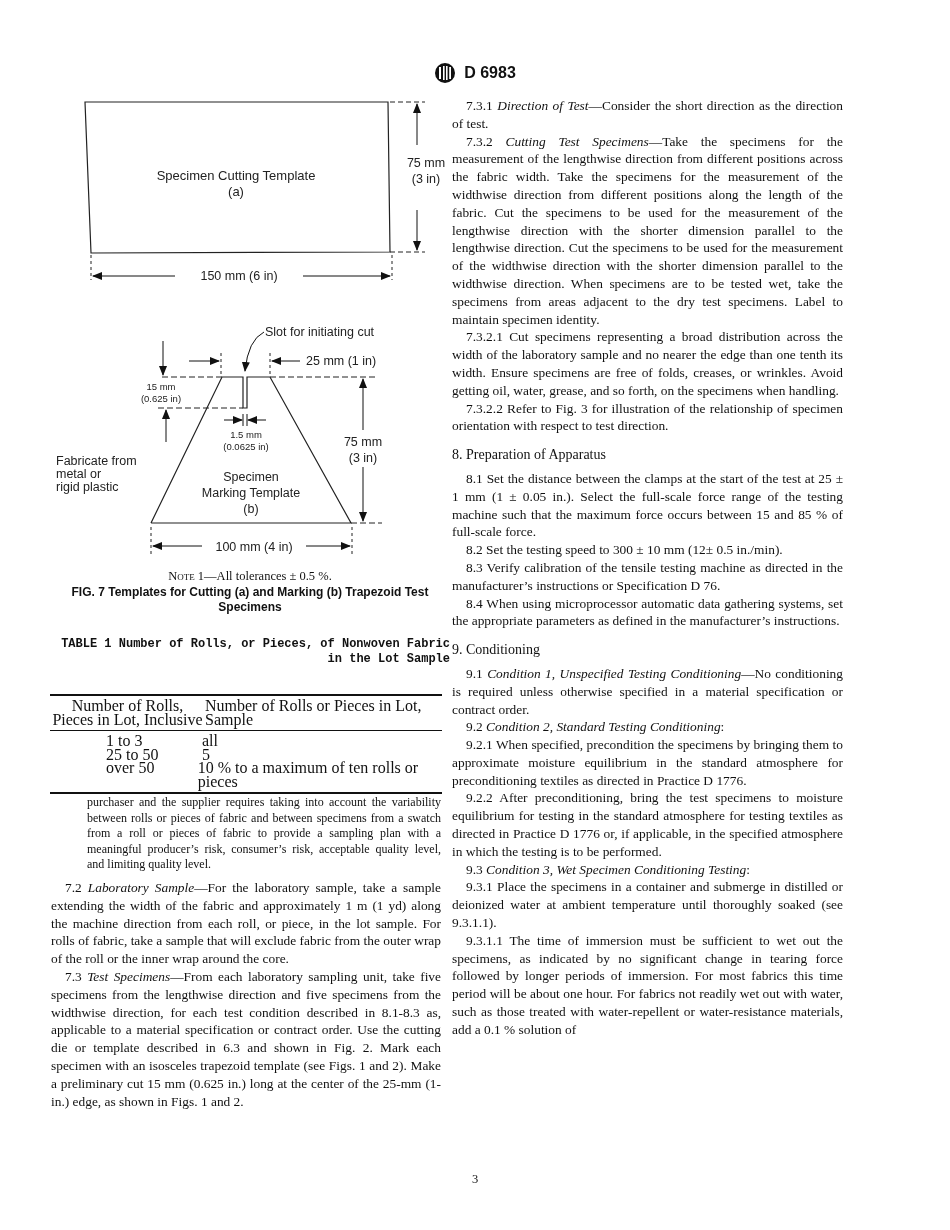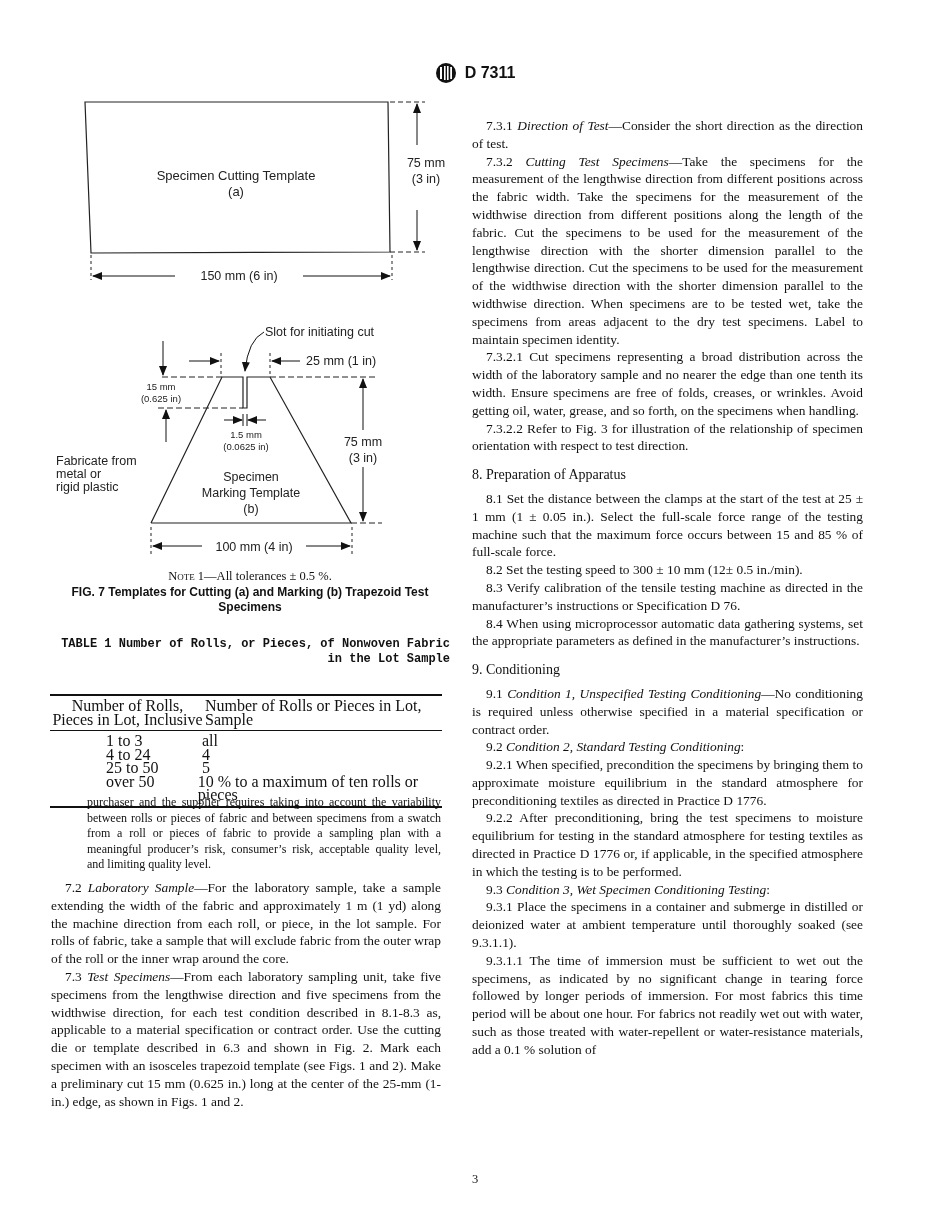--- a/index.html
+++ b/index.html
@@ -22,36 +22,36 @@
     .tbl-body { padding: 3px 0 4px 0; border-bottom: 2px solid #111; }
     .tbl-row { display: flex; line-height: 13.5px; }
     .tbl-row .c1 { width: 56px; padding-left: 56px; }
     .tbl-row .c2 { padding-left: 40px; }
     .col { position: absolute; font-size: 13.4px; line-height: 17.8px; text-align: justify; }
     .col p { margin: 0; text-indent: 0; }
     .col p.ind { text-indent: 14px; }
     .col .sec { font-weight: normal; font-size: 14px; margin: 11px 0 6px 0; }
     .left-body { left: 51px; top: 795px; width: 390px; }
     .left-body .small { font-size: 12px; line-height: 15.6px; margin-bottom: 6px; margin-left: 36px; }
-    .right-body { left: 472px; top: 97px; width: 391px; margin-top: 20px; }
+    .right-body { left: 452px; top: 97px; width: 391px; }
     .pagenum { position: absolute; left: 0; top: 1172px; width: 950px; text-align: center; font-size: 12.5px; }
     em { font-style: italic; }
   </style>
 </head>
 <body>
 
 <div class="header">
   <svg class="logo" viewBox="0 0 22 22">
     <circle cx="11" cy="11" r="10" fill="#111"></circle>
     <rect x="5" y="5" width="2" height="12" fill="#fff"></rect>
     <rect x="9" y="4" width="1.6" height="14" fill="#fff"></rect>
     <rect x="12" y="4" width="1.6" height="14" fill="#fff"></rect>
     <rect x="15.2" y="5" width="1.8" height="12" fill="#fff"></rect>
   </svg>
-  <span class="code">D 7311</span>
+  <span class="code">D 6983</span>
 </div>
 
 <div class="fig">
   <svg viewBox="0 0 400 470">
     <defs>
       <marker id="ah" markerWidth="10" markerHeight="8" refX="9" refY="4" orient="auto" markerUnits="userSpaceOnUse">
         <path d="M0,0 L10,4 L0,8 z" fill="#111"></path>
       </marker>
     </defs>
 
@@ -132,24 +132,20 @@
   <div class="tbl-head">
     <div class="c1">Number of Rolls, Pieces in Lot, Inclusive</div>
     <div class="c2">Number of Rolls or Pieces in Lot, Sample</div>
   </div>
   <div class="tbl-body">
     <div class="tbl-row">
       <div class="c1">1 to 3</div>
       <div class="c2">all</div>
     </div>
     <div class="tbl-row">
-      <div class="c1">4 to 24</div>
-      <div class="c2">4</div>
-    </div>
-    <div class="tbl-row">
       <div class="c1">25 to 50</div>
       <div class="c2">5</div>
     </div>
     <div class="tbl-row">
       <div class="c1">over 50</div>
       <div class="c2">10 % to a maximum of ten rolls or pieces</div>
     </div>
   </div>
 </div>
 

